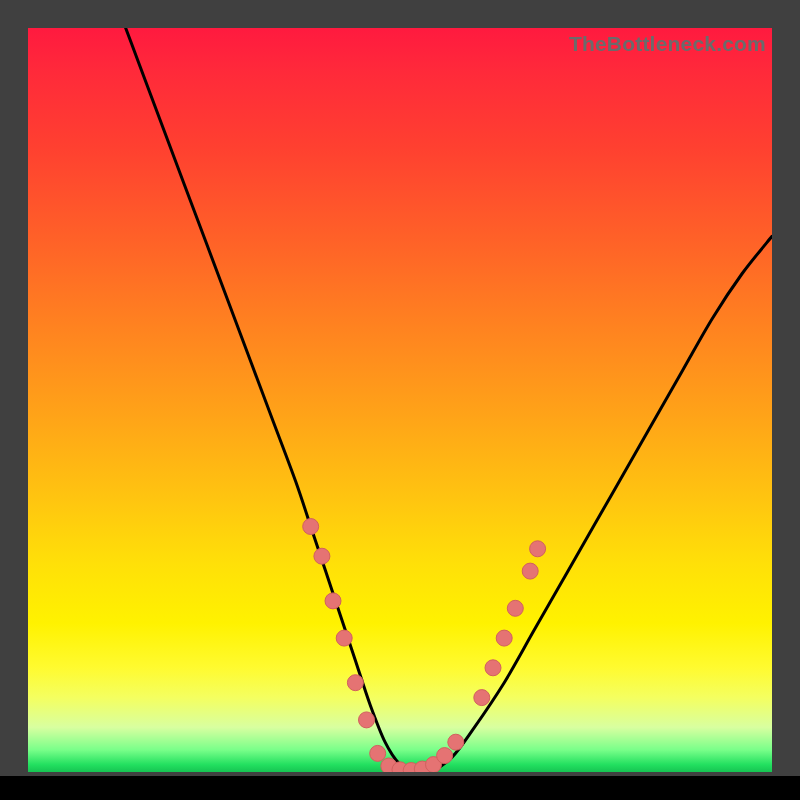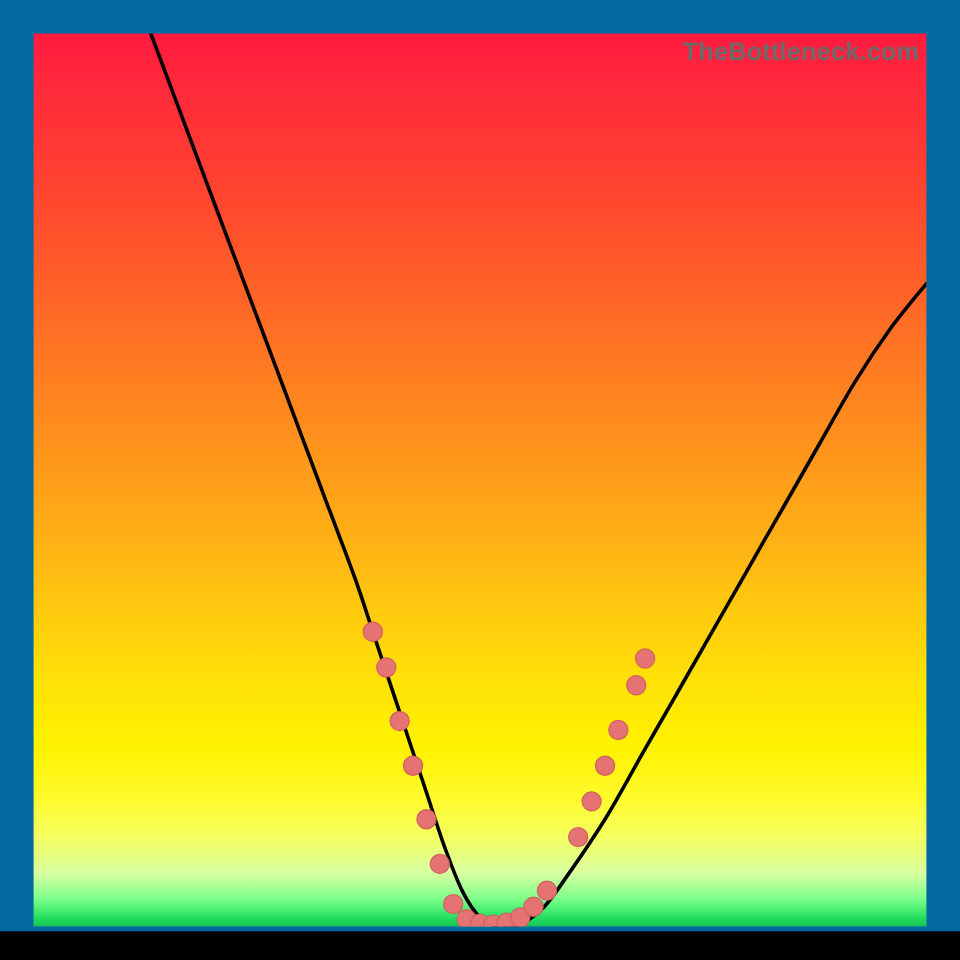--- a/index.html
+++ b/index.html
@@ -8,21 +8,21 @@
     width: 800px;
     height: 800px;
     overflow: hidden;
     background: #000;
     font-family: Arial, Helvetica, sans-serif;
   }
   .frame {
     position: relative;
     width: 800px;
     height: 776px;
-    background: #0369a1;
+    background: #404040;
   }
   .plot {
     position: absolute;
     left: 28px;
     top: 28px;
     width: 744px;
     height: 744px;
     background: linear-gradient(to bottom,
       #ff1a3f 0%,
       #ff2a3a 6%,

